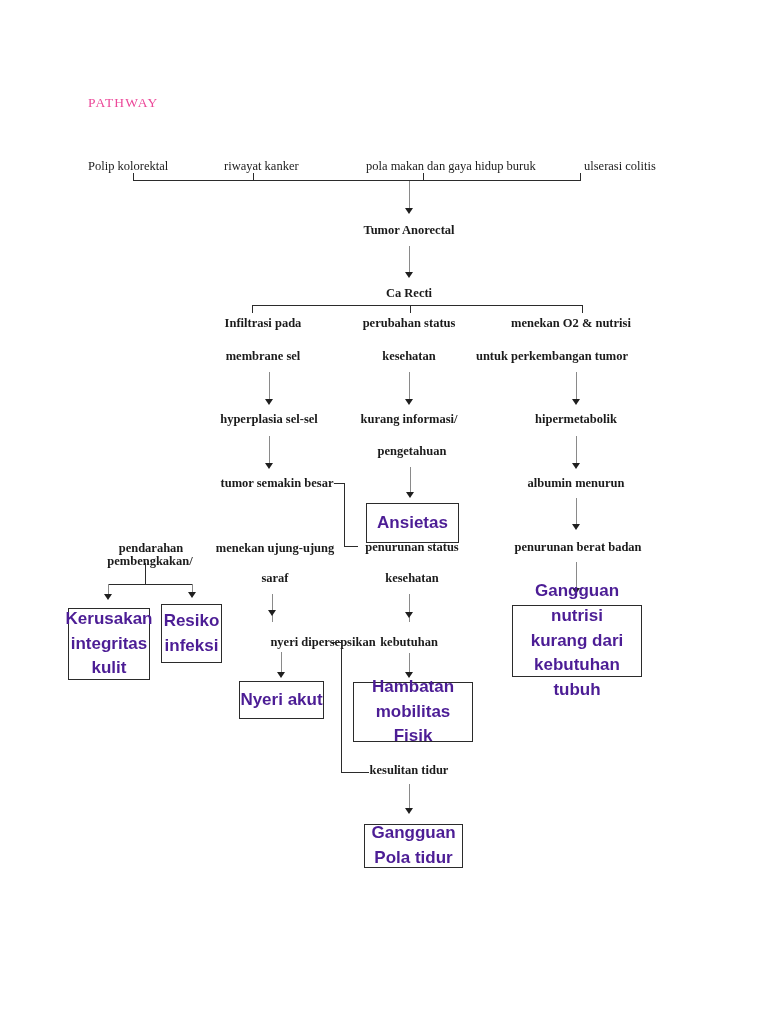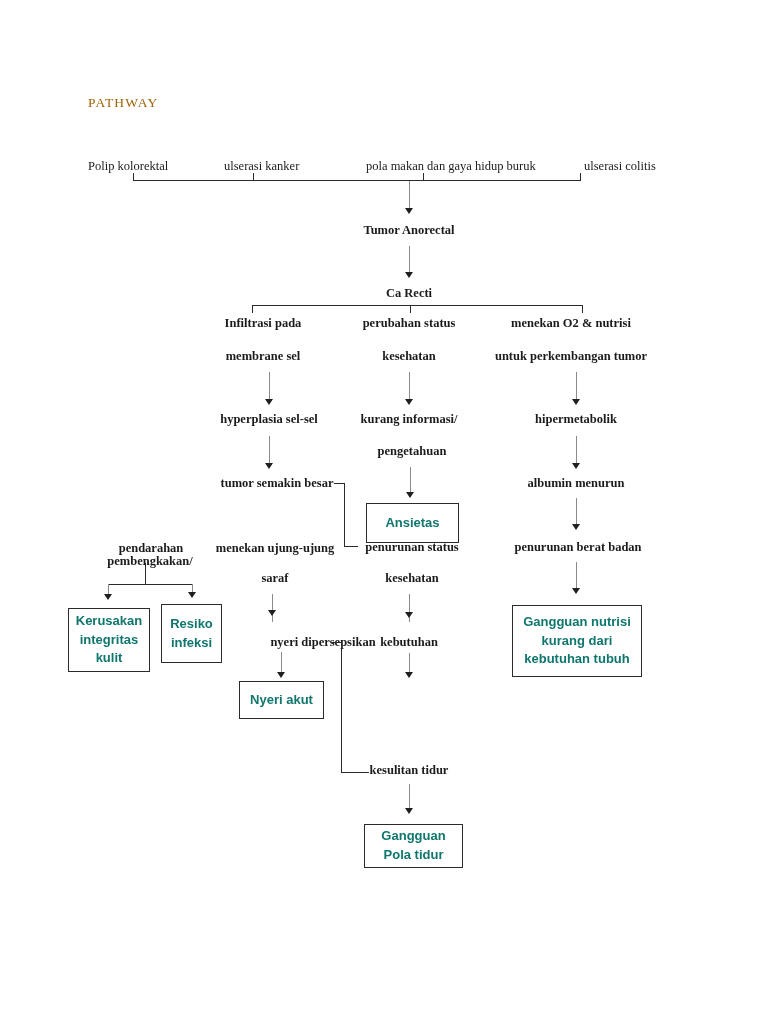--- a/index.html
+++ b/index.html
@@ -23,37 +23,37 @@
     line-height: 1.1;
     color: #1b1b1b;
     white-space: nowrap;
   }
   .txt.center { transform: translateX(-50%); text-align: right; font-weight: bold; }
   .title {
     position: absolute;
     font-family: "Liberation Serif", serif;
     font-size: 13.5px;
     letter-spacing: 1.2px;
-    color: #a16207;
+    color: #ec4899;
     white-space: nowrap;
   }
   
   .box {
     position: absolute;
     border: 1.4px solid #2b2b2b;
     box-sizing: border-box;
     display: flex;
     align-items: center;
     justify-content: center;
     text-align: center;
     font-family: "Liberation Sans", sans-serif;
     font-weight: bold;
-    font-size: 13px;
+    font-size: 17px;
     line-height: 1.45;
-    color: #0f766e;
+    color: #4c1d95;
     background: #ffffff;
   }
   
   .vline {
     position: absolute;
     width: 0;
     border-left: 1.1px solid #8a8a8a;
   }
   .vline.dark { border-left-color: #2b2b2b; }
   .hline {
@@ -73,21 +73,21 @@
   }
 </style>
 </head>
 <body>
 
 <div id="page">
 
   <div class="title" style="left:88px; top:95px;">PATHWAY</div>
 
   <div class="txt" style="left:88px; top:160px;">Polip kolorektal</div>
-  <div class="txt" style="left:224px; top:160px;">ulserasi kanker</div>
+  <div class="txt" style="left:224px; top:160px;">riwayat kanker</div>
   <div class="txt" style="left:366px; top:160px;">pola makan dan gaya hidup buruk</div>
   <div class="txt" style="left:584px; top:160px;">ulserasi colitis</div>
 
   <div class="hline" style="left:133px; top:180px; width:447px;"></div>
   <div class="vline dark" style="left:133px; top:173px; height:8px;"></div>
   <div class="vline dark" style="left:253px; top:173px; height:8px;"></div>
   <div class="vline dark" style="left:423px; top:173px; height:8px;"></div>
   <div class="vline dark" style="left:580px; top:173px; height:8px;"></div>
 
   <div class="vline" style="left:409px; top:181px; height:29px;"></div>
@@ -125,21 +125,21 @@
   <div class="txt center" style="left:150px; top:511px;margin-top:44px;">pembengkakan/</div>
   <div class="txt center" style="left:151px; top:542px;">pendarahan</div>
 
   <div class="vline dark" style="left:145px; top:563px; height:22px;"></div>
   <div class="hline" style="left:108px; top:584px; width:84px;"></div>
   <div class="vline" style="left:108px; top:584px; height:12px;"></div>
   <div class="arrow" style="left:108px; top:594px;"></div>
   <div class="vline" style="left:192px; top:584px; height:12px;"></div>
   <div class="arrow" style="left:192px; top:592px;"></div>
 
-  <div class="box" style="left:68px; top:608px; width:82px; height:64px;">
+  <div class="box" style="left:68px; top:608px; width:82px; height:72px;">
     <span style="white-space:pre-line">Kerusakan
 integritas
 kulit</span>
   </div>
 
   <div class="box" style="left:161px; top:604px; width:61px; height:59px;">
     <span style="white-space:pre-line">Resiko
 infeksi</span>
   </div>
 
@@ -182,33 +182,37 @@
   <div class="txt center" style="left:412px; top:572px;">kesehatan</div>
 
   <div class="vline" style="left:409px; top:594px; height:28px;"></div>
   <div class="arrow" style="left:409px; top:612px;"></div>
 
   <div class="txt center" style="left:409px; top:636px;">kebutuhan</div>
 
   <div class="vline" style="left:409px; top:653px; height:24px;"></div>
   <div class="arrow" style="left:409px; top:672px;"></div>
 
+  <div class="box" style="left:353px; top:682px; width:120px; height:60px;">
+    <span style="white-space:pre-line">Hambatan
+mobilitas Fisik</span>
+  </div>
 
   <div class="txt center" style="left:409px; top:764px;">kesulitan tidur</div>
 
   <div class="vline" style="left:409px; top:784px; height:28px;"></div>
   <div class="arrow" style="left:409px; top:808px;"></div>
 
   <div class="box" style="left:364px; top:824px; width:99px; height:44px;">
     <span style="white-space:pre-line">Gangguan
 Pola tidur</span>
   </div>
 
   <div class="txt center" style="left:571px; top:317px;">menekan O2 &amp; nutrisi</div>
-  <div class="txt center" style="left:571px; top:350px;">untuk perkembangan tumor</div>
+  <div class="txt center" style="left:552px; top:350px;">untuk perkembangan tumor</div>
 
   <div class="vline" style="left:576px; top:372px; height:29px;"></div>
   <div class="arrow" style="left:576px; top:399px;"></div>
 
   <div class="txt center" style="left:576px; top:413px;">hipermetabolik</div>
 
   <div class="vline" style="left:576px; top:436px; height:29px;"></div>
   <div class="arrow" style="left:576px; top:463px;"></div>
 
   <div class="txt center" style="left:576px; top:477px;">albumin menurun</div>

